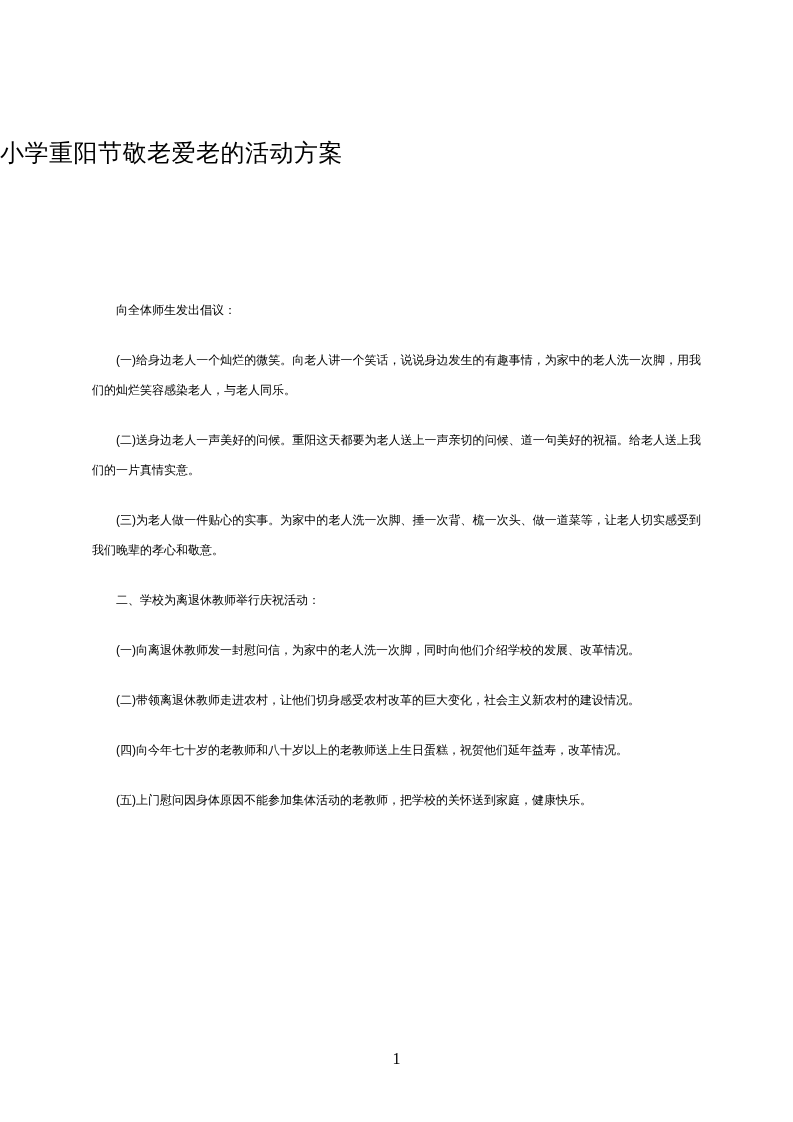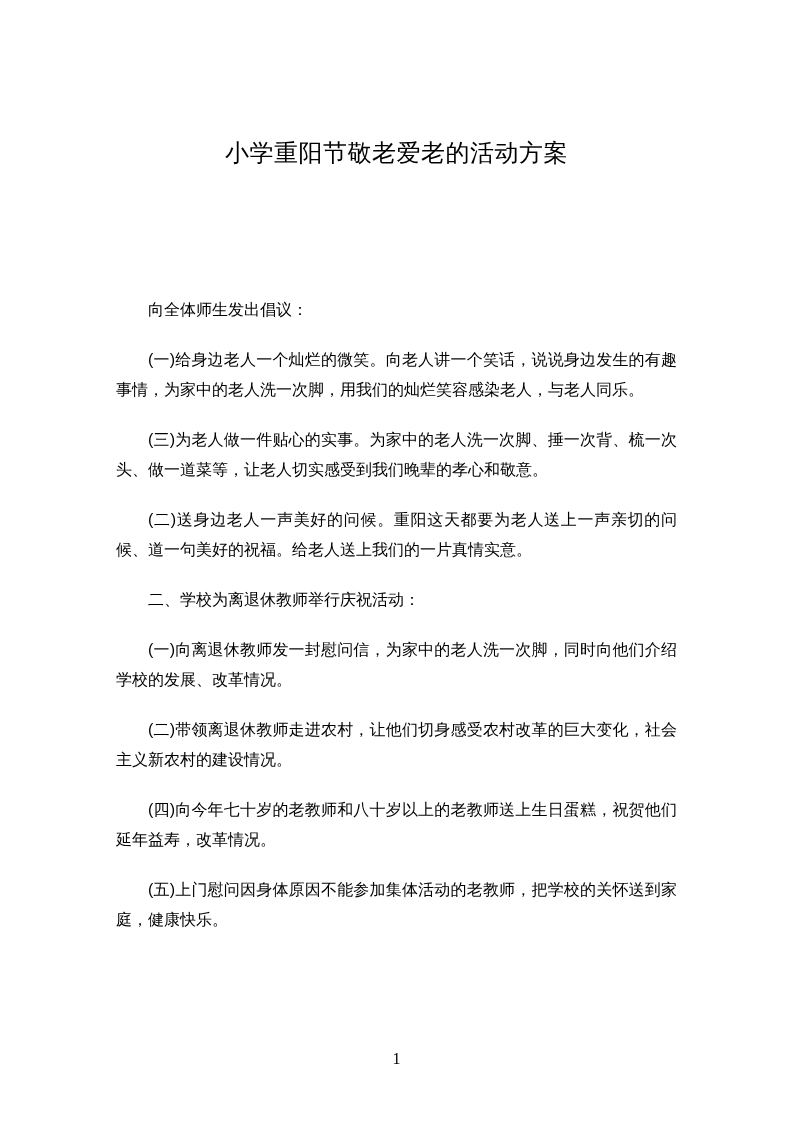--- a/index.html
+++ b/index.html
@@ -19,27 +19,26 @@
     font-family: "Liberation Sans", "DejaVu Sans", sans-serif;
   }
 
   .doc-title {
     margin: 138px 0 127px 0;
     padding: 0;
     font-size: 24px;
     line-height: 30px;
     font-weight: 400;
     letter-spacing: 0.5px;
-    text-align: center;
     white-space: nowrap;
   }
 
   .doc-body {
-    margin: 0 116px;
-    font-size: 16px;
+    margin: 0 92px;
+    font-size: 12px;
     line-height: 30px;
     text-align: justify;
   }
 
   .doc-paragraph {
     margin: 0 0 20px 0;
     padding: 0;
     text-indent: 2em;
   }
 
@@ -60,22 +59,22 @@
 </head>
 <body>
 
 <div class="page">
   <h1 class="doc-title">小学重阳节敬老爱老的活动方案</h1>
 
   <main class="doc-body">
 
   <p class="doc-paragraph">向全体师生发出倡议：</p>
       <p class="doc-paragraph">(一)给身边老人一个灿烂的微笑。向老人讲一个笑话，说说身边发生的有趣事情，为家中的老人洗一次脚，用我们的灿烂笑容感染老人，与老人同乐。</p>
+      <p class="doc-paragraph">(二)送身边老人一声美好的问候。重阳这天都要为老人送上一声亲切的问候、道一句美好的祝福。给老人送上我们的一片真情实意。</p>
       <p class="doc-paragraph">(三)为老人做一件贴心的实事。为家中的老人洗一次脚、捶一次背、梳一次头、做一道菜等，让老人切实感受到我们晚辈的孝心和敬意。</p>
-      <p class="doc-paragraph">(二)送身边老人一声美好的问候。重阳这天都要为老人送上一声亲切的问候、道一句美好的祝福。给老人送上我们的一片真情实意。</p>
       <p class="doc-paragraph">二、学校为离退休教师举行庆祝活动：</p>
       <p class="doc-paragraph">(一)向离退休教师发一封慰问信，为家中的老人洗一次脚，同时向他们介绍学校的发展、改革情况。</p>
       <p class="doc-paragraph">(二)带领离退休教师走进农村，让他们切身感受农村改革的巨大变化，社会主义新农村的建设情况。</p>
       <p class="doc-paragraph">(四)向今年七十岁的老教师和八十岁以上的老教师送上生日蛋糕，祝贺他们延年益寿，改革情况。</p>
       <p class="doc-paragraph">(五)上门慰问因身体原因不能参加集体活动的老教师，把学校的关怀送到家庭，健康快乐。</p>
     </main>
 
   <footer class="page-footer">
     <span class="page-number">1</span>
   </footer>

